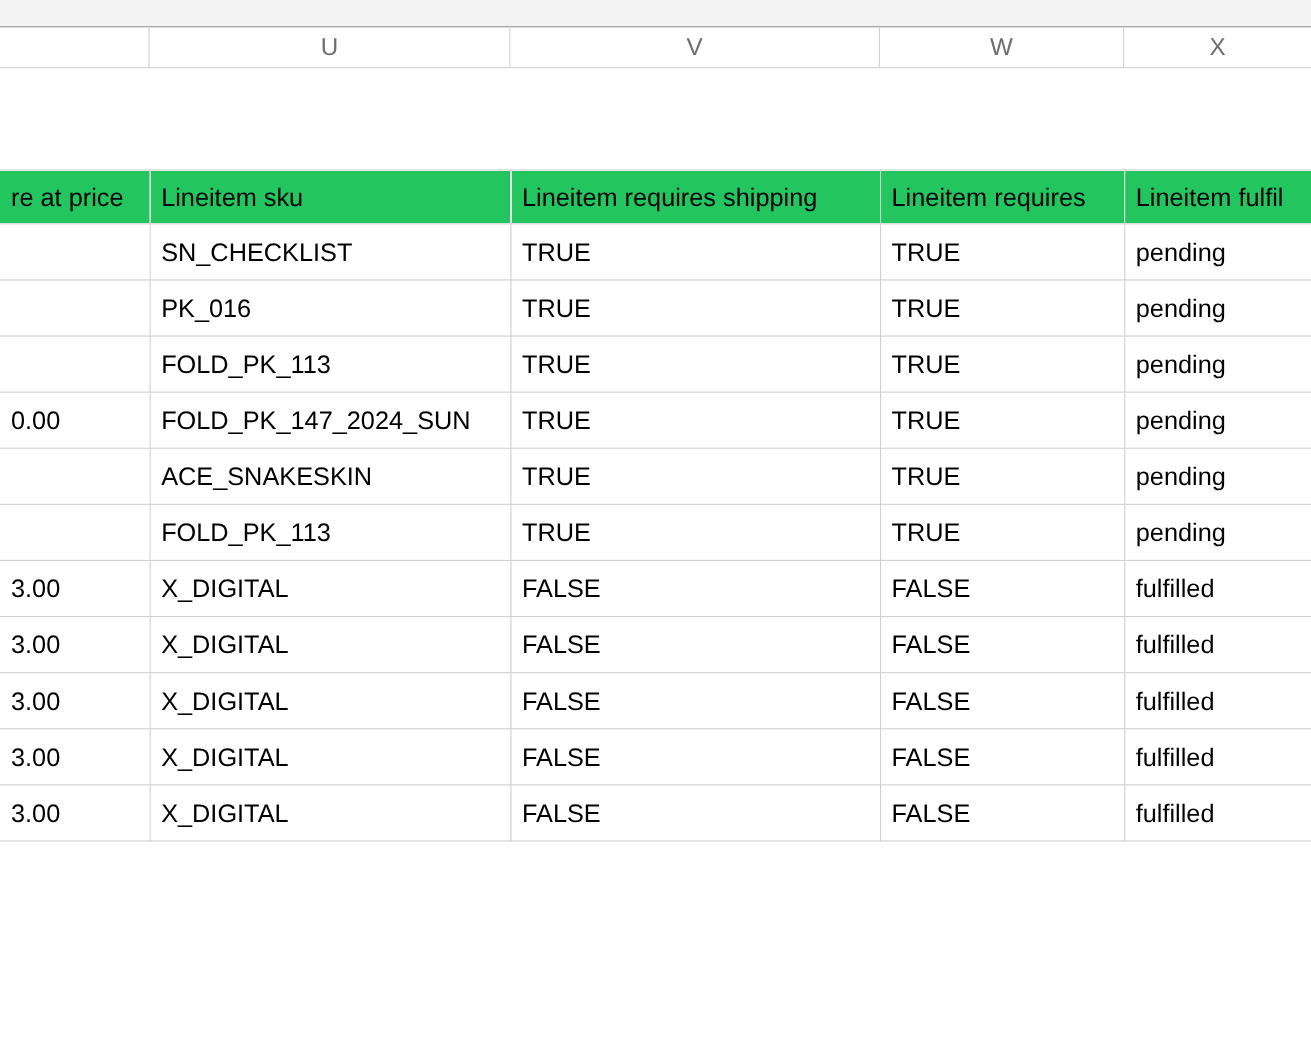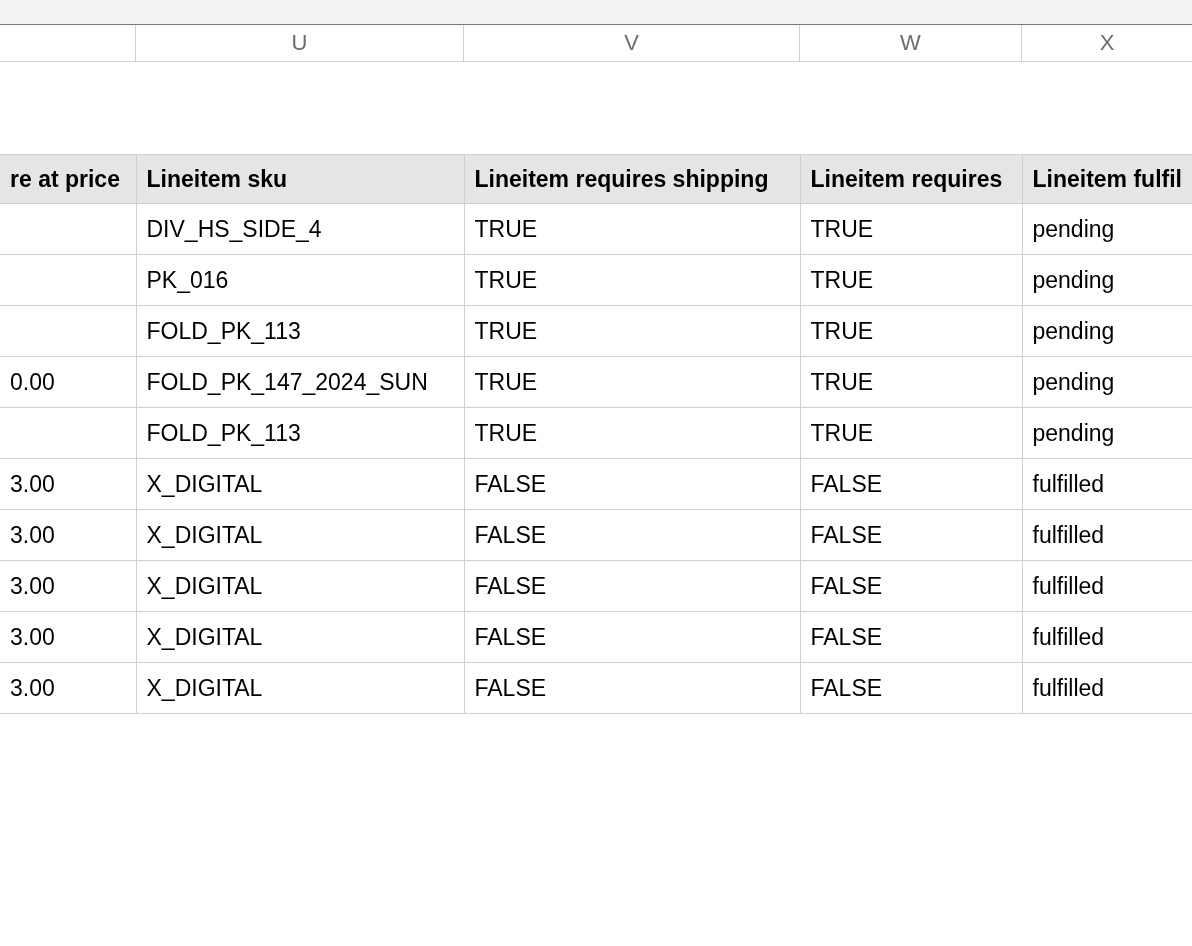--- a/index.html
+++ b/index.html
@@ -59,22 +59,22 @@
     padding: 0 10px;
     height: 50px;
     line-height: 50px;
     white-space: nowrap;
     overflow: hidden;
     text-overflow: clip;
     font-size: 23px;
     text-align: left;
   }
   table.grid th {
-    background: #e5e5e5;
-    font-weight: 700;
+    background: #22c55e;
+    font-weight: 400;
     height: 48px;
     line-height: 48px;
     font-size: 23px;
   }
   .num {
     text-align: right;
     padding-right: 10px;
     margin-left: 40px;
   }
   
@@ -118,23 +118,23 @@
         <tr>
           <th>re at price</th>
           <th>Lineitem sku</th>
           <th>Lineitem requires shipping</th>
           <th>Lineitem requires</th>
           <th class="no-right-border">Lineitem fulfil</th>
         </tr>
       </thead>
       <tbody id="tbody">
 
-          <tr>
-            <td class="num"></td>
-            <td>DIV_HS_SIDE_4</td>
+      <tr>
+            <td class="num"></td>
+            <td>SN_CHECKLIST</td>
             <td>TRUE</td>
             <td>TRUE</td>
             <td class="no-right-border">pending</td>
           </tr>
           <tr>
             <td class="num"></td>
             <td>PK_016</td>
             <td>TRUE</td>
             <td>TRUE</td>
             <td class="no-right-border">pending</td>
@@ -148,20 +148,27 @@
           </tr>
           <tr>
             <td class="num">0.00</td>
             <td>FOLD_PK_147_2024_SUN</td>
             <td>TRUE</td>
             <td>TRUE</td>
             <td class="no-right-border">pending</td>
           </tr>
           <tr>
             <td class="num"></td>
+            <td>ACE_SNAKESKIN</td>
+            <td>TRUE</td>
+            <td>TRUE</td>
+            <td class="no-right-border">pending</td>
+          </tr>
+          <tr>
+            <td class="num"></td>
             <td>FOLD_PK_113</td>
             <td>TRUE</td>
             <td>TRUE</td>
             <td class="no-right-border">pending</td>
           </tr>
           <tr>
             <td class="num">3.00</td>
             <td>X_DIGITAL</td>
             <td>FALSE</td>
             <td>FALSE</td>

